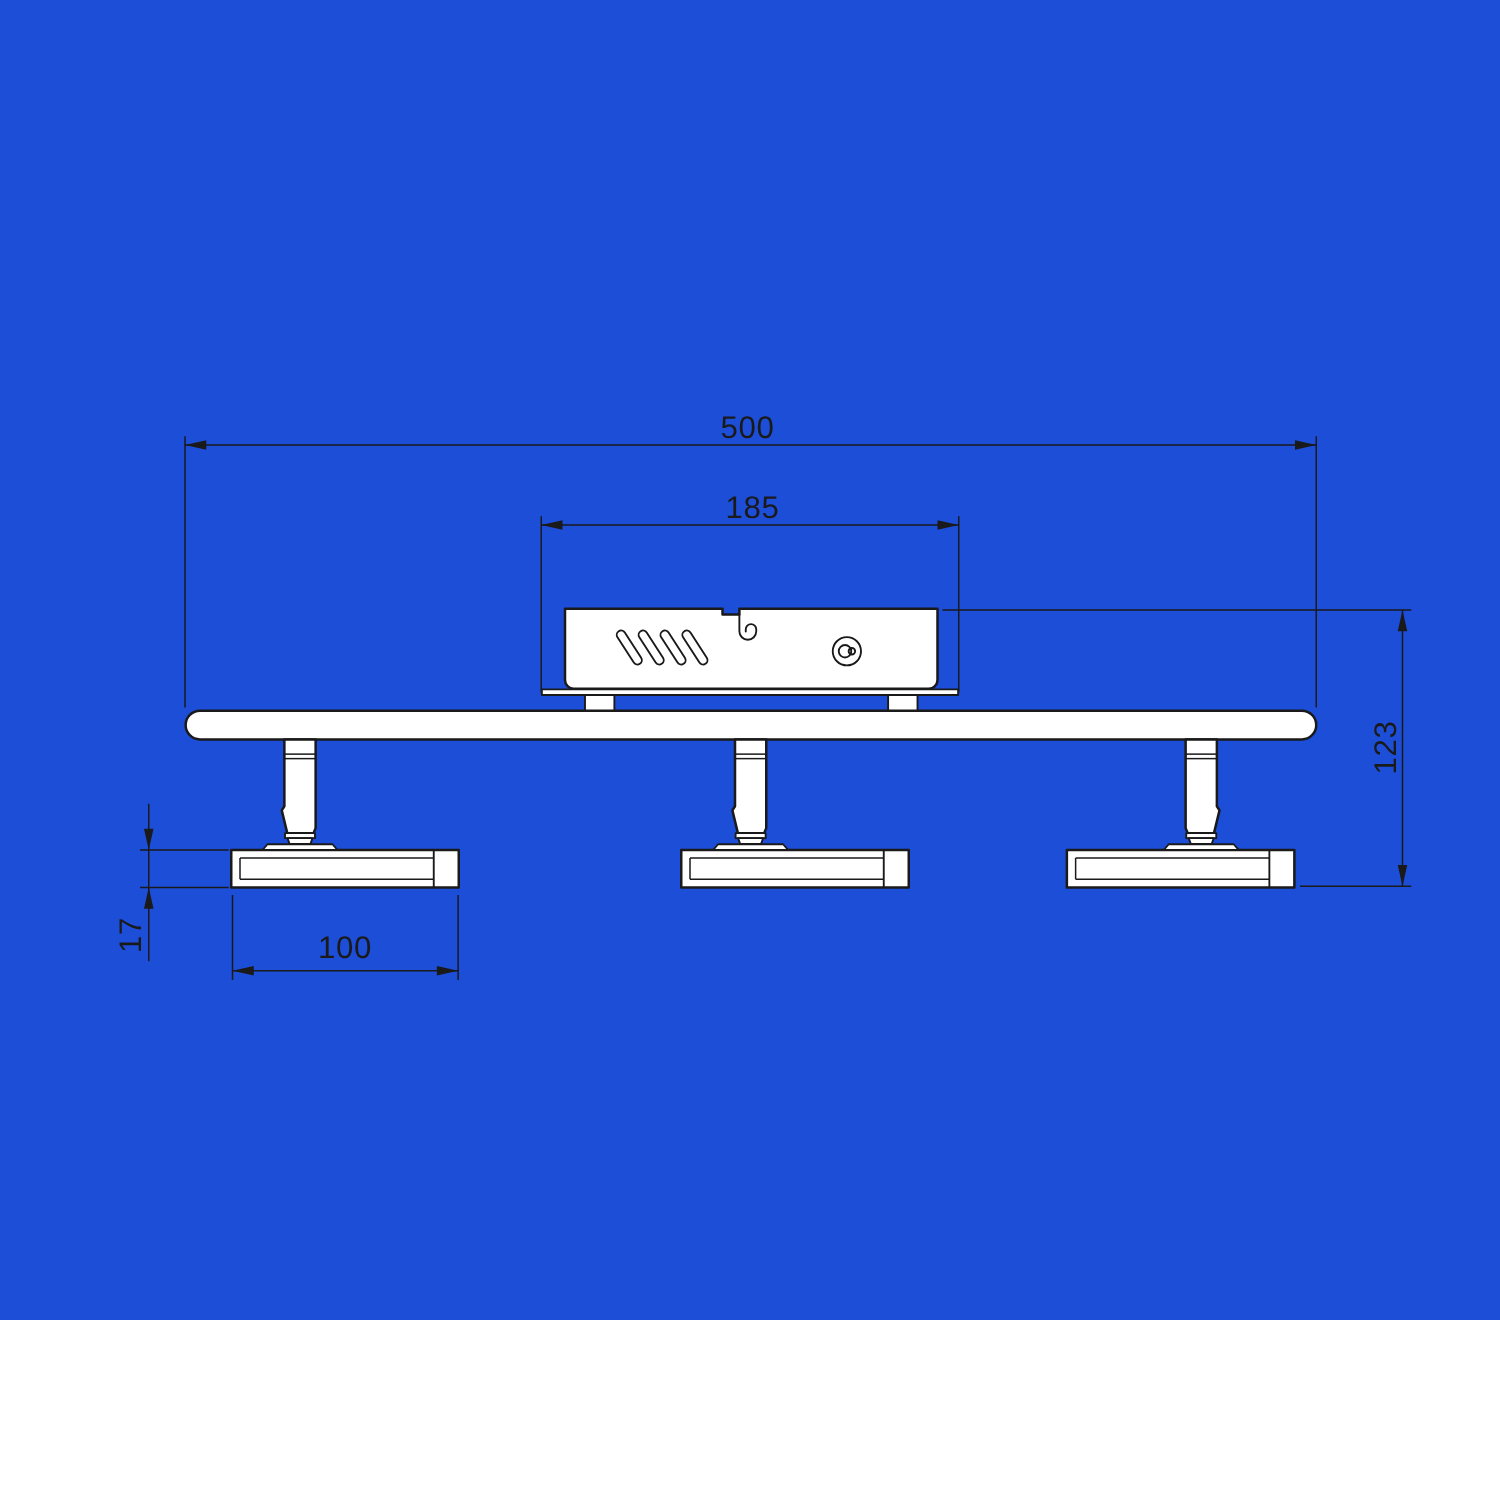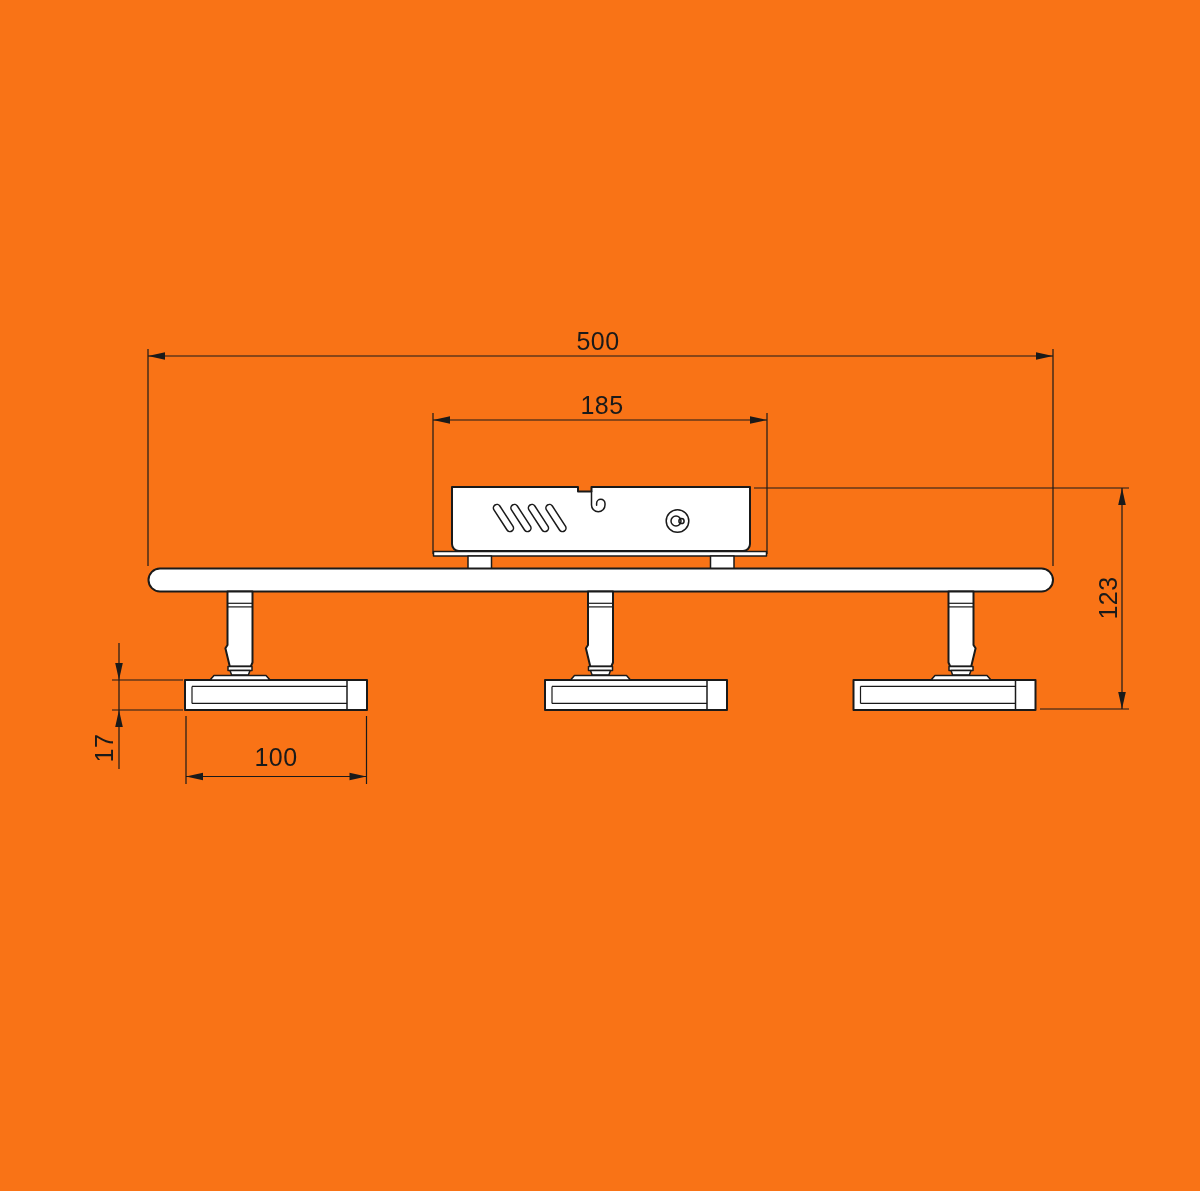--- a/index.html
+++ b/index.html
@@ -5,22 +5,22 @@
   html, body {
     margin: 0;
     padding: 0;
     background: #ffffff;
     width: 1200px;
     height: 1200px;
     overflow: hidden;
   }
   .drawing-wrap {
     width: 1200px;
-    height: 1191px;
-    background: #f97316;
+    height: 1056px;
+    background: #1d4ed8;
   }
   svg { display: block; }
   svg text {
     font-family: "Liberation Sans", "DejaVu Sans", sans-serif;
     font-size: 25px;
     fill: #1a1a1a;
     letter-spacing: 0.5px;
   }
   
   .obj  { stroke: #1a1a1a; stroke-width: 2;   fill: #ffffff; stroke-linejoin: round; }

